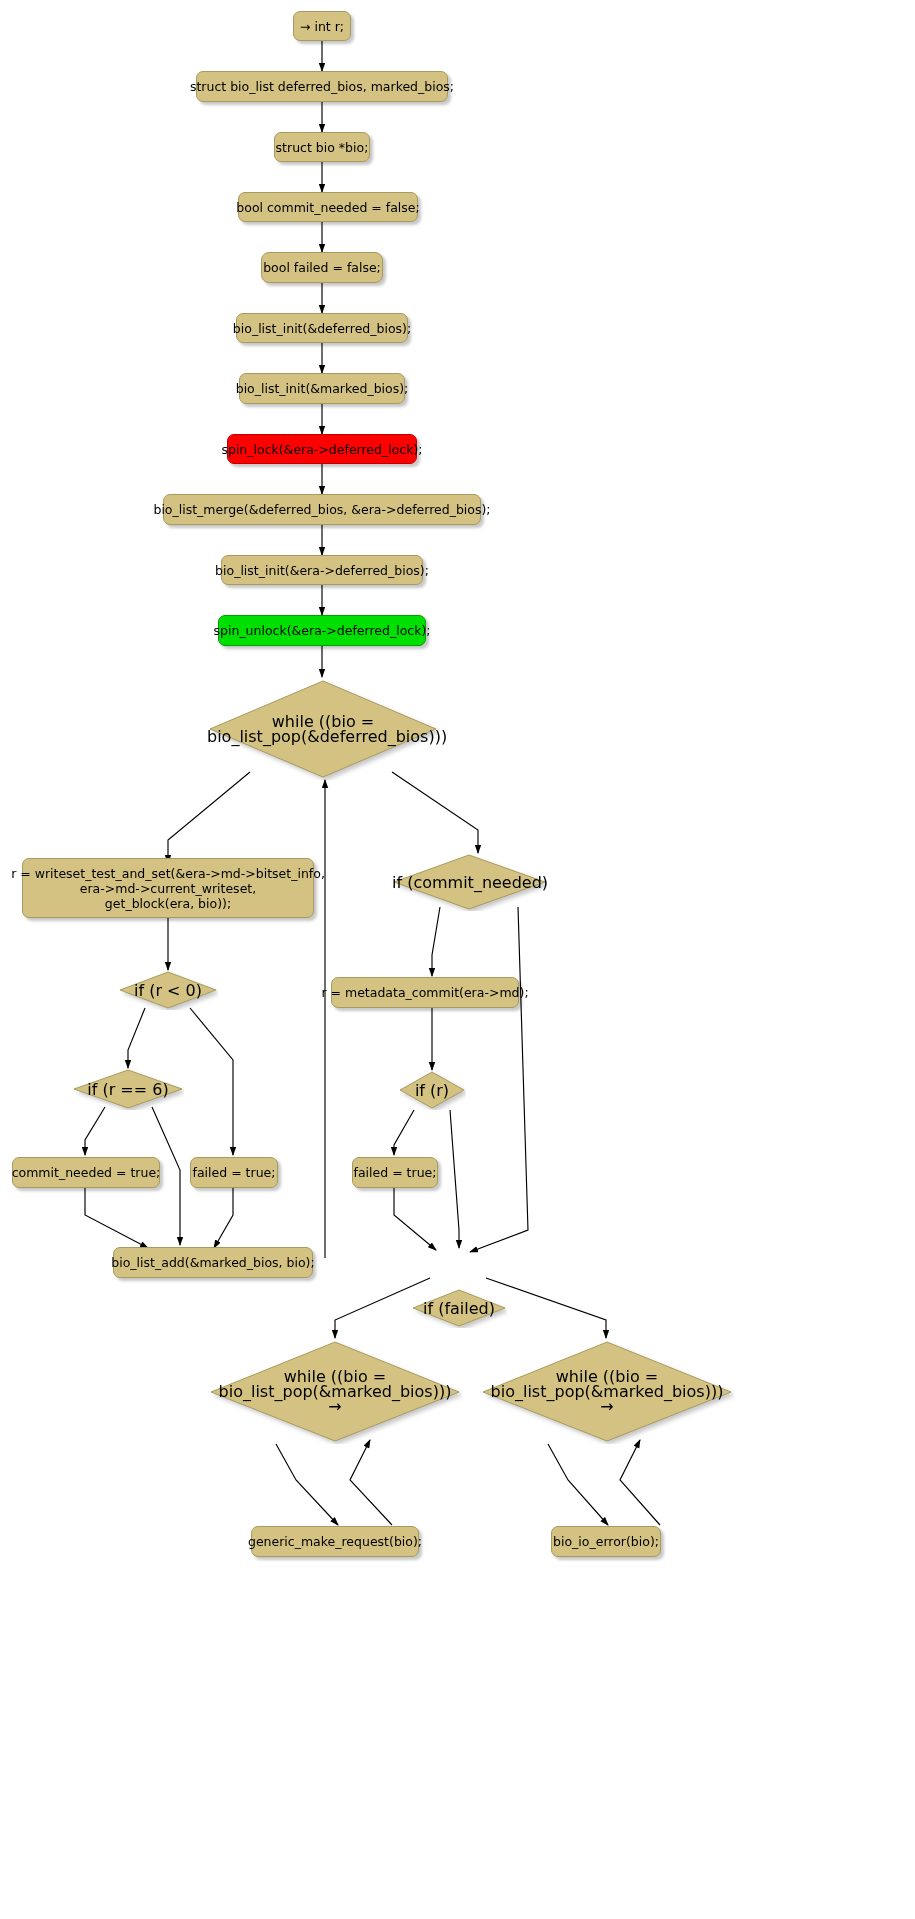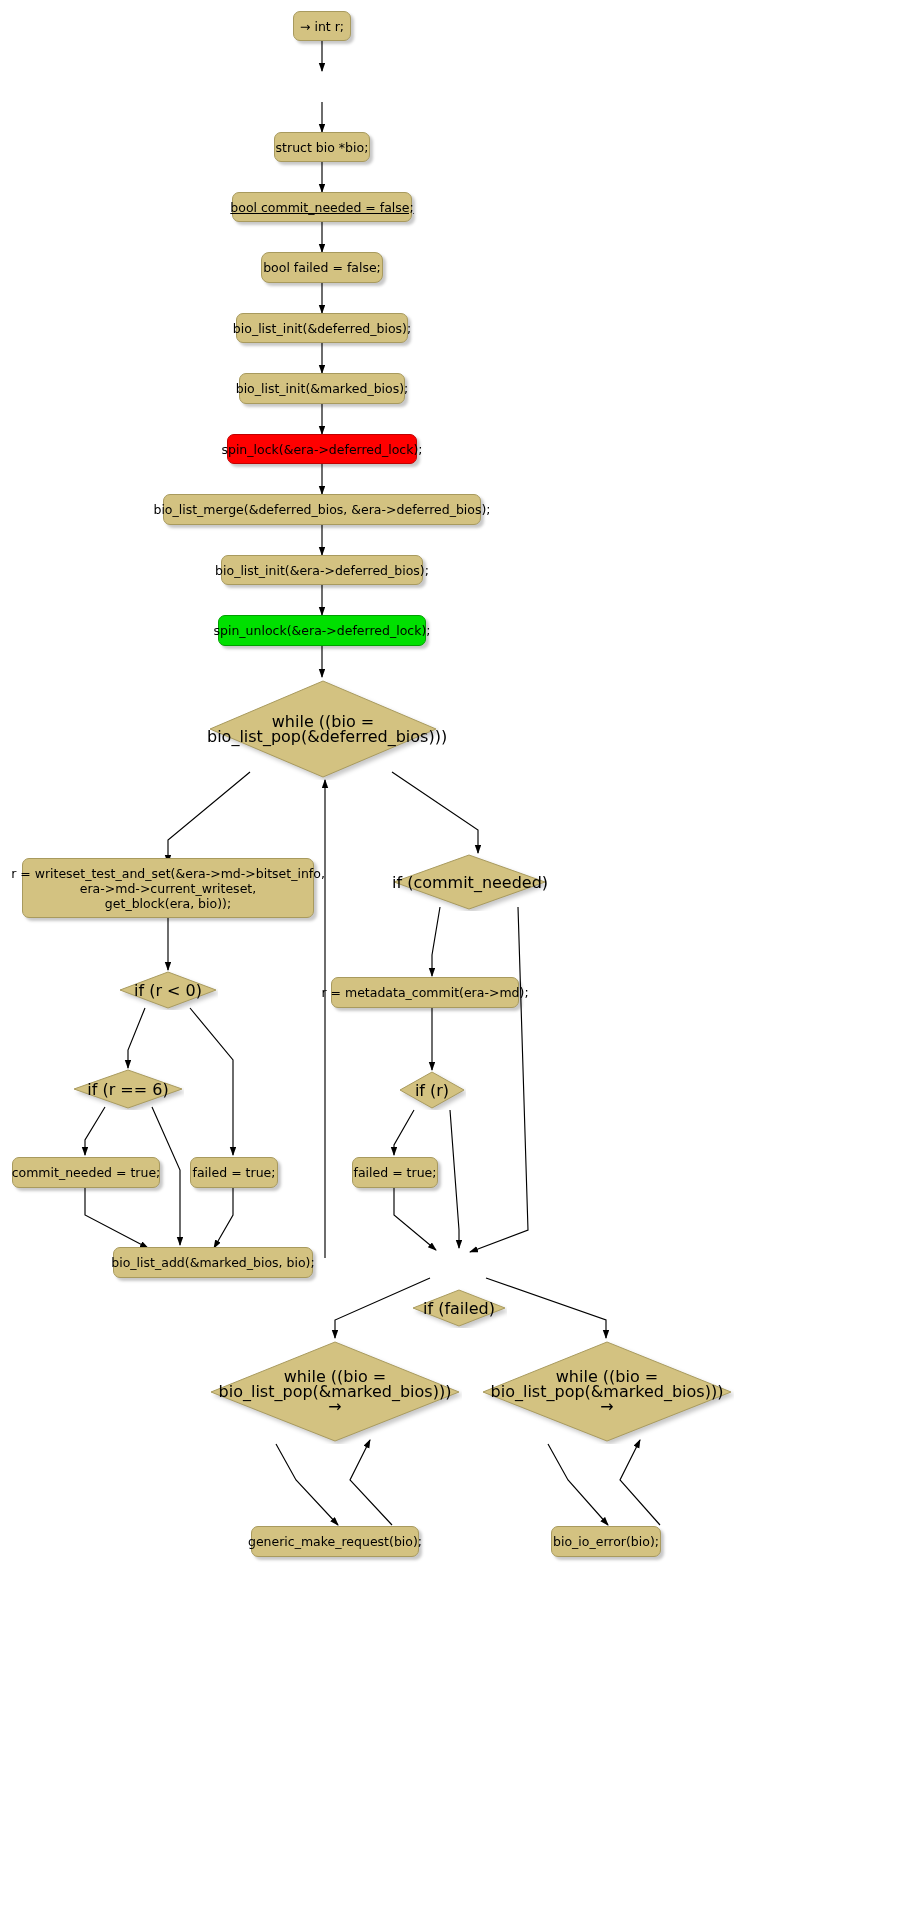--- a/index.html
+++ b/index.html
@@ -96,26 +96,29 @@
 
       <path d="M548,1444 L568,1480 L608,1525"></path>
       <path d="M660,1525 L620,1480 L640,1440"></path>
     </g>
   </svg>
 
   <div class="node box" style="left:293px;top:11px;width:58px;height:30px;">
     <span>→ int r;</span>
   </div>
 
+  <div class="node box" style="left:196px;top:71px;width:252px;height:31px;">
+    <span>struct bio_list deferred_bios, marked_bios;</span>
+  </div>
 
   <div class="node box" style="left:274px;top:132px;width:96px;height:30px;">
     <span>struct bio *bio;</span>
   </div>
 
-  <div class="node box" style="left:232px;top:192px;width:180px;height:30px;text-decoration:underline;">
+  <div class="node box" style="left:238px;top:192px;width:180px;height:30px;">
     <span>bool commit_needed = false;</span>
   </div>
 
   <div class="node box" style="left:261px;top:252px;width:122px;height:31px;border-radius:8px;">
     <span>bool failed = false;</span>
   </div>
 
   <div class="node box" style="left:236px;top:313px;width:172px;height:30px;">
     <span>bio_list_init(&amp;deferred_bios);</span>
   </div>

